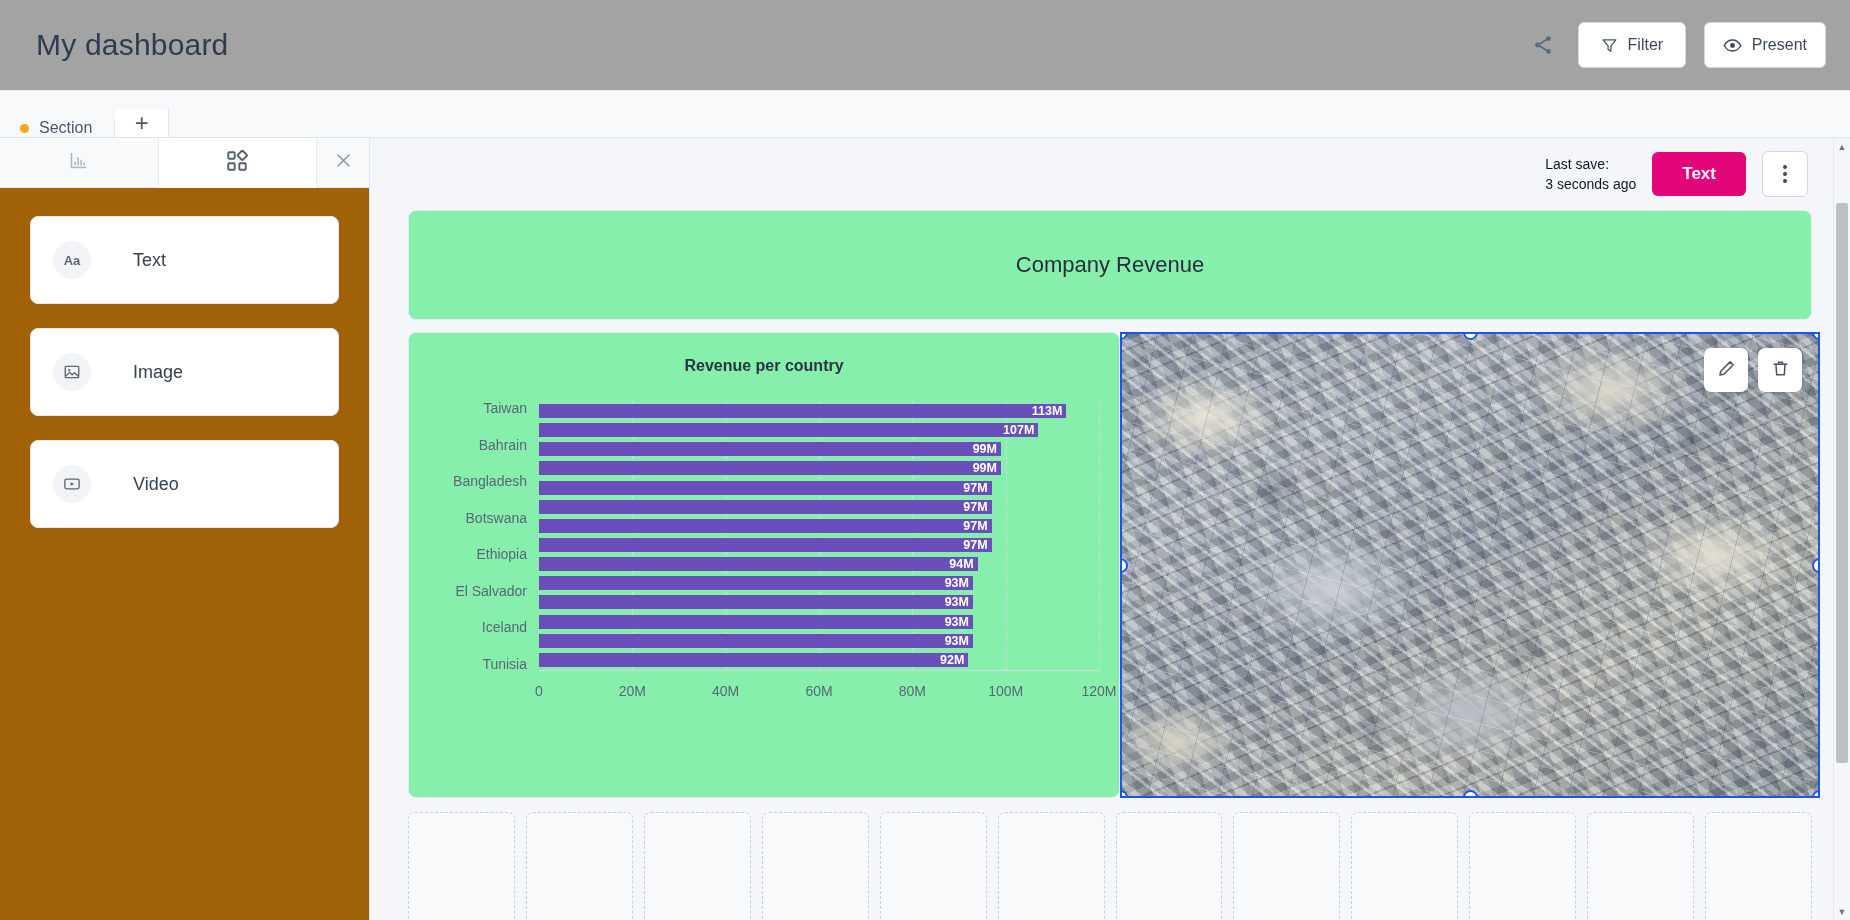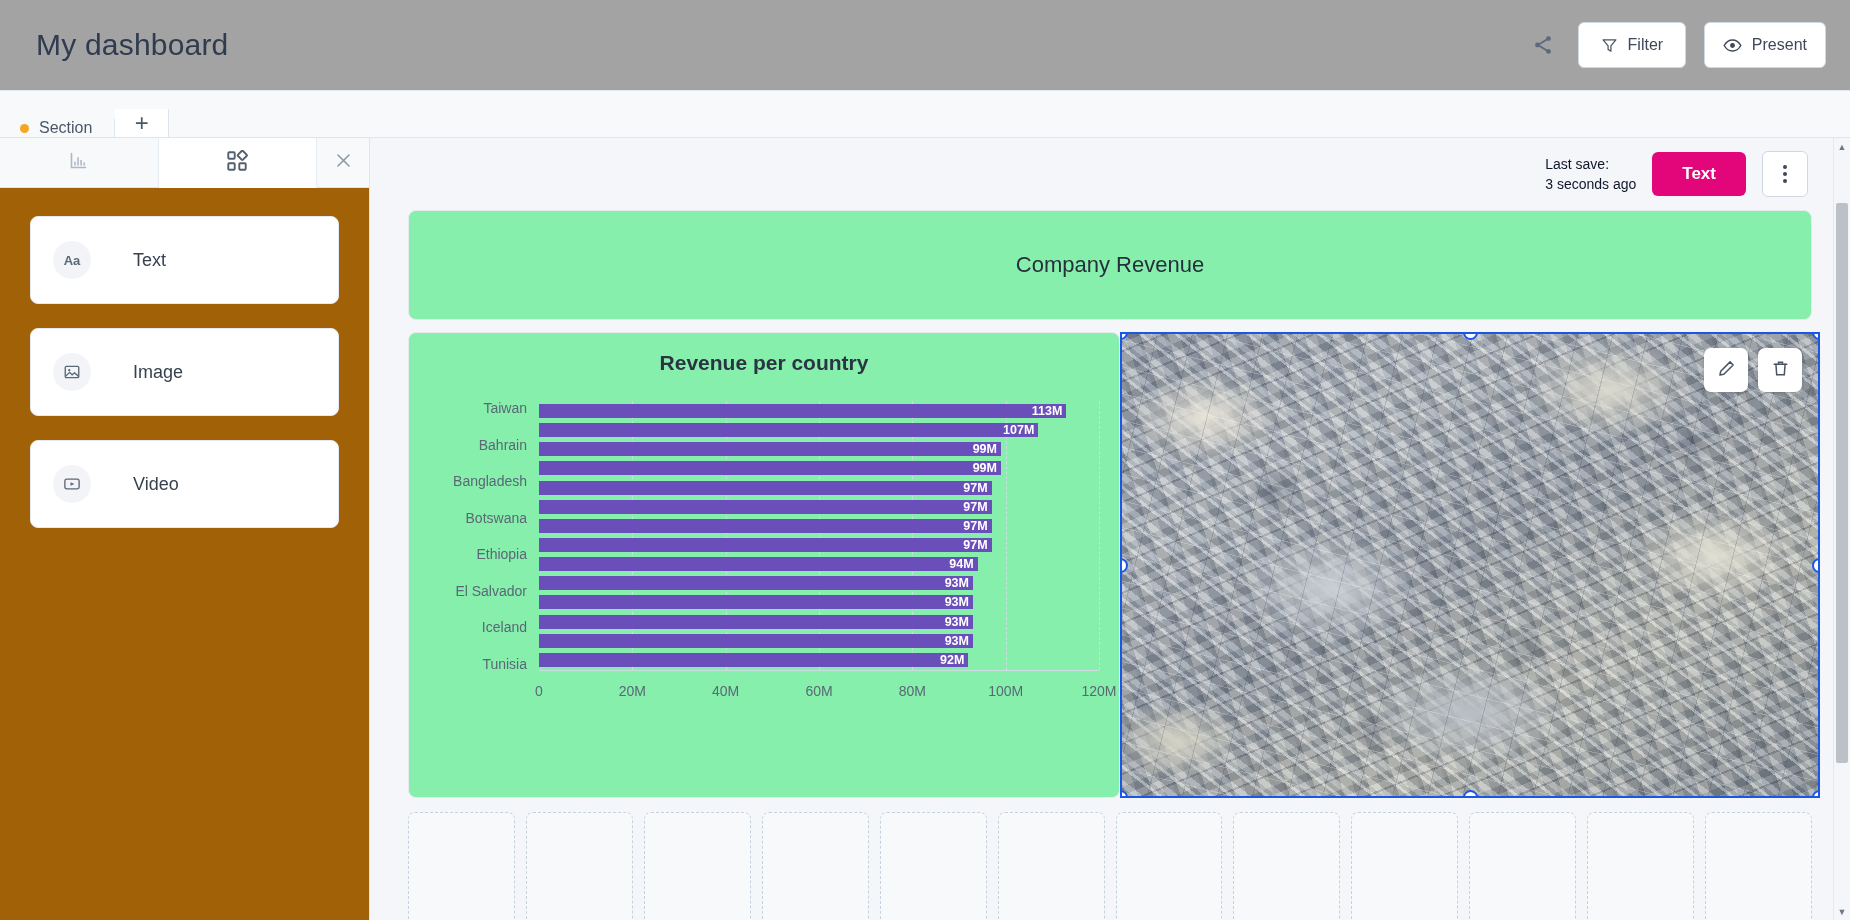--- a/index.html
+++ b/index.html
@@ -190,21 +190,21 @@
   .card-title-text { font-size: 22px; color: #262f3b; }
 
   .row2 { display: flex; gap: 0; align-items: stretch; position: relative; }
 
   .chart-card {
     width: 712px;
     height: 466px;
     padding: 18px 20px 10px 20px;
     flex: none;
   }
-  .chart-h1 { text-align: center; font-size: 21px; font-weight: 700; color: #2b3442; }
+  .chart-h1 { text-align: center; font-size: 16px; font-weight: 700; color: #2b3442; margin-top: 6px;}
   .chart-h2 { text-align: center; font-size: 17px; color: #4f5b69; margin-top: 14px; }
 
   .plot { margin-top: 26px; display: flex; }
   .ylabels {
     width: 110px; flex: none;
     display: flex; flex-direction: column;
     justify-content: space-between;
     padding-right: 12px;
     text-align: right;
   }

